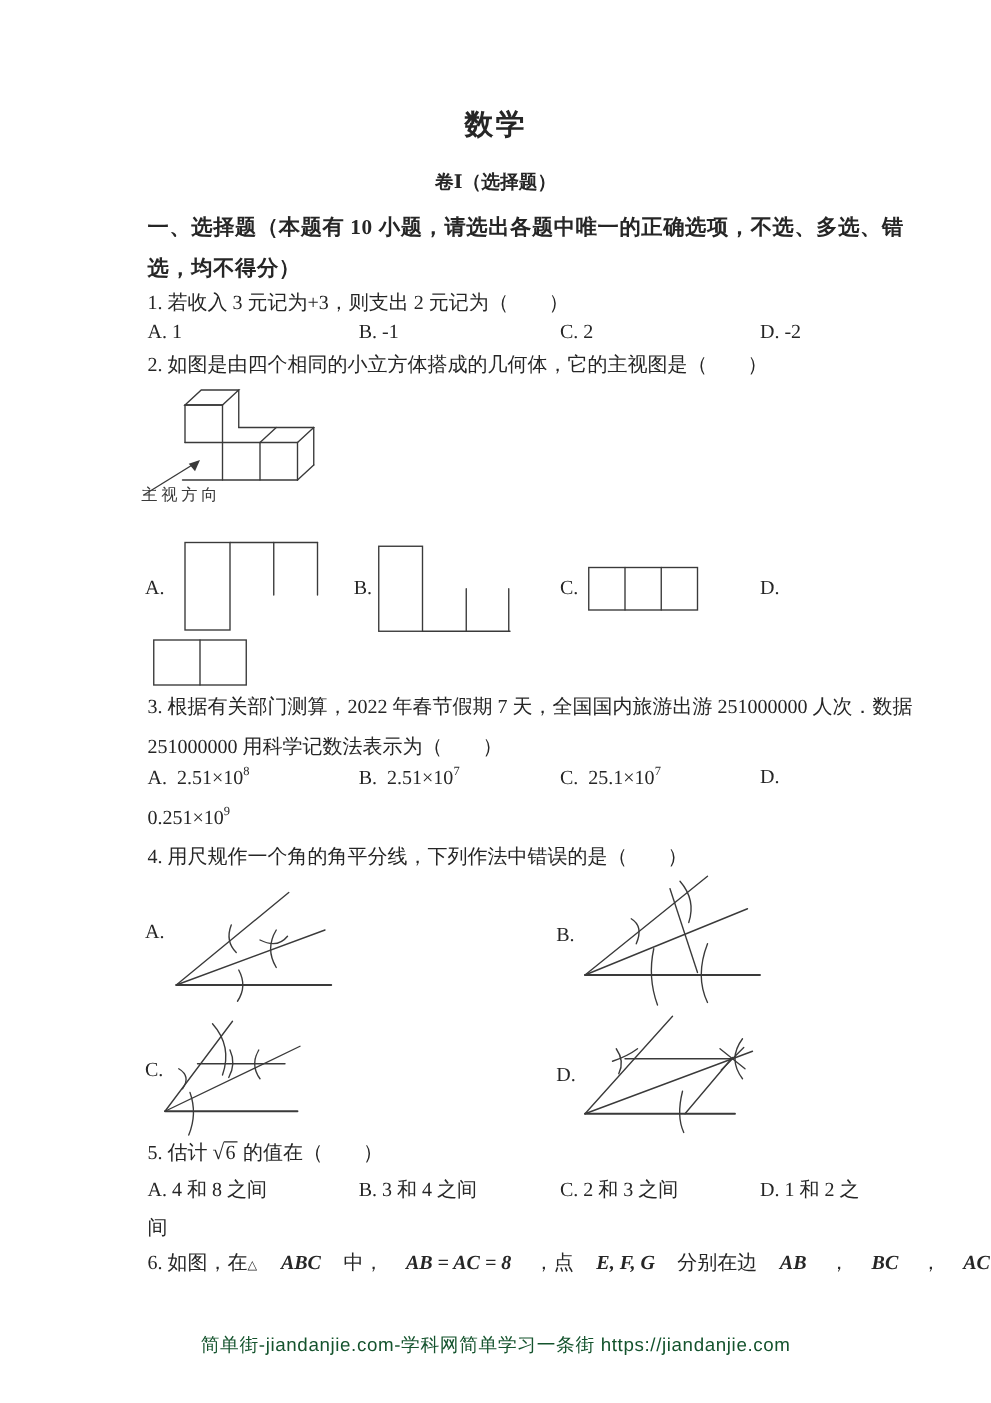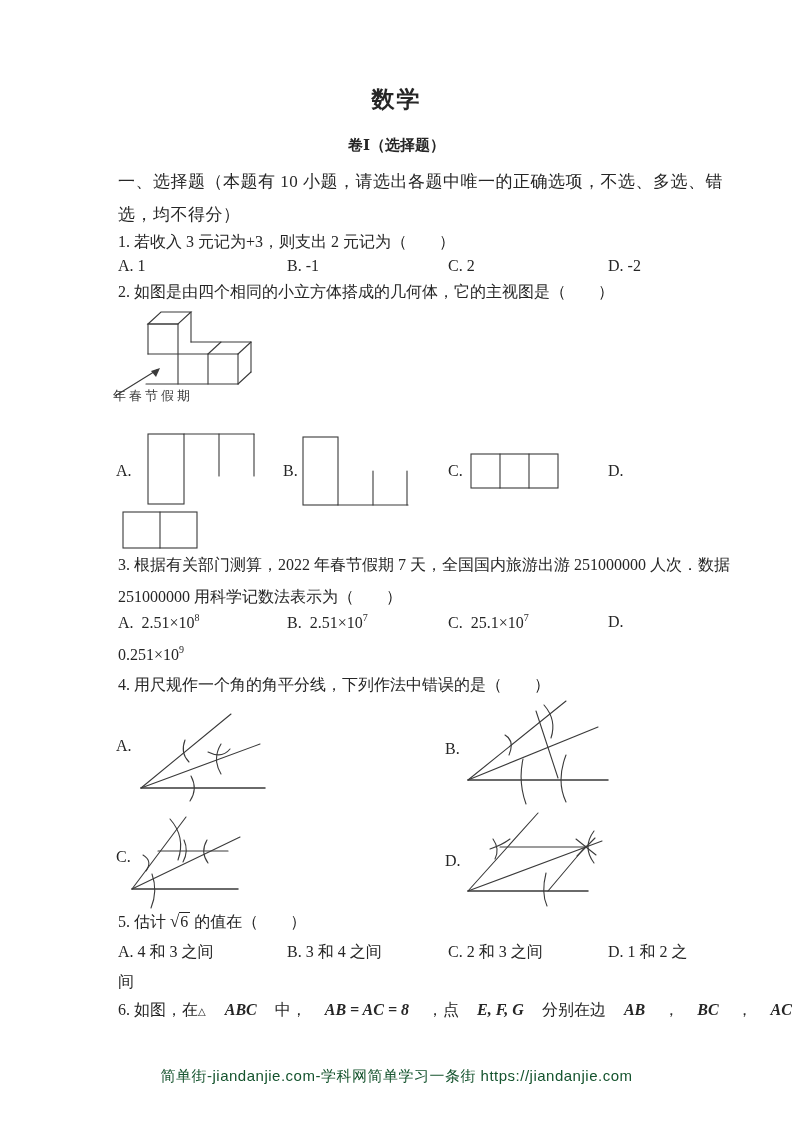--- a/index.html
+++ b/index.html
@@ -5,21 +5,21 @@
   html,body { margin:0; padding:0; background:#ffffff; }
   .page {
     position:relative; width:793px; height:1122px; background:#ffffff;
     font-family:"Liberation Serif","DejaVu Serif",serif;
     color:#262626; overflow:hidden;
   }
   .abs { position:absolute; white-space:nowrap; }
   .center { left:0; width:793px; text-align:center; }
   .title { font-size:23px; font-weight:bold; letter-spacing:2px; }
   .subtitle { font-size:15px; font-weight:bold; }
-  .heading { font-size:17px; font-weight:normal; letter-spacing:0.5px; }
+  .heading { font-size:17px; font-weight:bold; letter-spacing:0.5px; }
   .stem { font-size:16px; }
   .optrow span.opt { position:absolute; top:0; font-size:16px; white-space:nowrap; }
   .c1 { left:0; } .c2 { left:169px; } .c3 { left:330px; } .c4 { left:490px; }
   .figlabel { font-size:16px; }
   .viewlabel { font-size:13px; letter-spacing:3px; color:#3a3a3a; }
   sup { font-size:10px; position:relative; top:-1px; }
   .m { font-style:italic; margin:0 18px;font-weight:bold; }
   .tri { font-size:10px; font-style:normal; margin-right:1px; }
   .sqrt-sign { font-size:17px; font-style:normal; }
   .radicand { border-top:1px solid #262626; padding:0 2px 0 1px; }
@@ -60,21 +60,21 @@
     <line x1="95" y1="50" x2="108" y2="38"></line>
     <line x1="125" y1="50" x2="138" y2="38"></line>
     <line x1="95" y1="50" x2="95" y2="80"></line>
     <line x1="125" y1="50" x2="125" y2="80"></line>
     <line x1="33" y1="80" x2="125" y2="80"></line>
     <line x1="138" y1="38" x2="138" y2="68"></line>
     <line x1="125" y1="80" x2="138" y2="68"></line>
     <line x1="2" y1="92" x2="44" y2="66"></line>
     <polygon class="fillhead" points="47,64 38,67 43,73"></polygon>
   </svg>
-  <div class="abs viewlabel" style="top:387px; left:113px;">年春节假期</div>
+  <div class="abs viewlabel" style="top:387px; left:113px;">主视方向</div>
 
   <div class="abs figlabel" style="top:462px; left:116px;">A.</div>
   <svg style="left:146px; top:432px;" width="115" height="78" viewBox="0 0 115 78">
     <rect x="2" y="2" width="36" height="70"></rect>
     <line x1="38" y1="2" x2="108" y2="2"></line>
     <line x1="73" y1="2" x2="73" y2="44"></line>
     <line x1="108" y1="2" x2="108" y2="44"></line>
   </svg>
 
   <div class="abs figlabel" style="top:462px; left:283px;">B.</div>
@@ -160,21 +160,21 @@
     <line x1="131" y1="43" x2="149" y2="25"></line>
     <path d="M 100,60 Q 95,80 101,93"></path>
   </svg>
 
   <div class="abs stem" style="top:912px; left:118px;">
     <span>5. 估计</span>
     <span class="sqrt-sign">√</span><span class="radicand">6</span>
     <span>的值在（　　）</span>
   </div>
   <div class="abs optrow" style="top:942px; left:118px; width:560px; height:22px;">
-    <span class="opt c1">A. 4 和 3 之间</span>
+    <span class="opt c1">A. 4 和 8 之间</span>
     <span class="opt c2">B. 3 和 4 之间</span>
     <span class="opt c3">C. 2 和 3 之间</span>
     <span class="opt c4">D. 1 和 2 之</span>
   </div>
   <div class="abs stem" style="top:972px; left:118px;">间</div>
 
   <div class="abs stem" style="top:1000px; left:118px;">
     <span>6. 如图，在</span><span class="tri">△</span><span class="m">ABC</span><span>中，</span><span class="m">AB = AC = 8</span><span>，点</span><span class="m">E, F, G</span><span>分别在边</span><span class="m">AB</span><span>，</span><span class="m">BC</span><span>，</span><span class="m">AC</span><span>上，</span><span class="m">EF // AC</span><span>，</span>
   </div>
 

